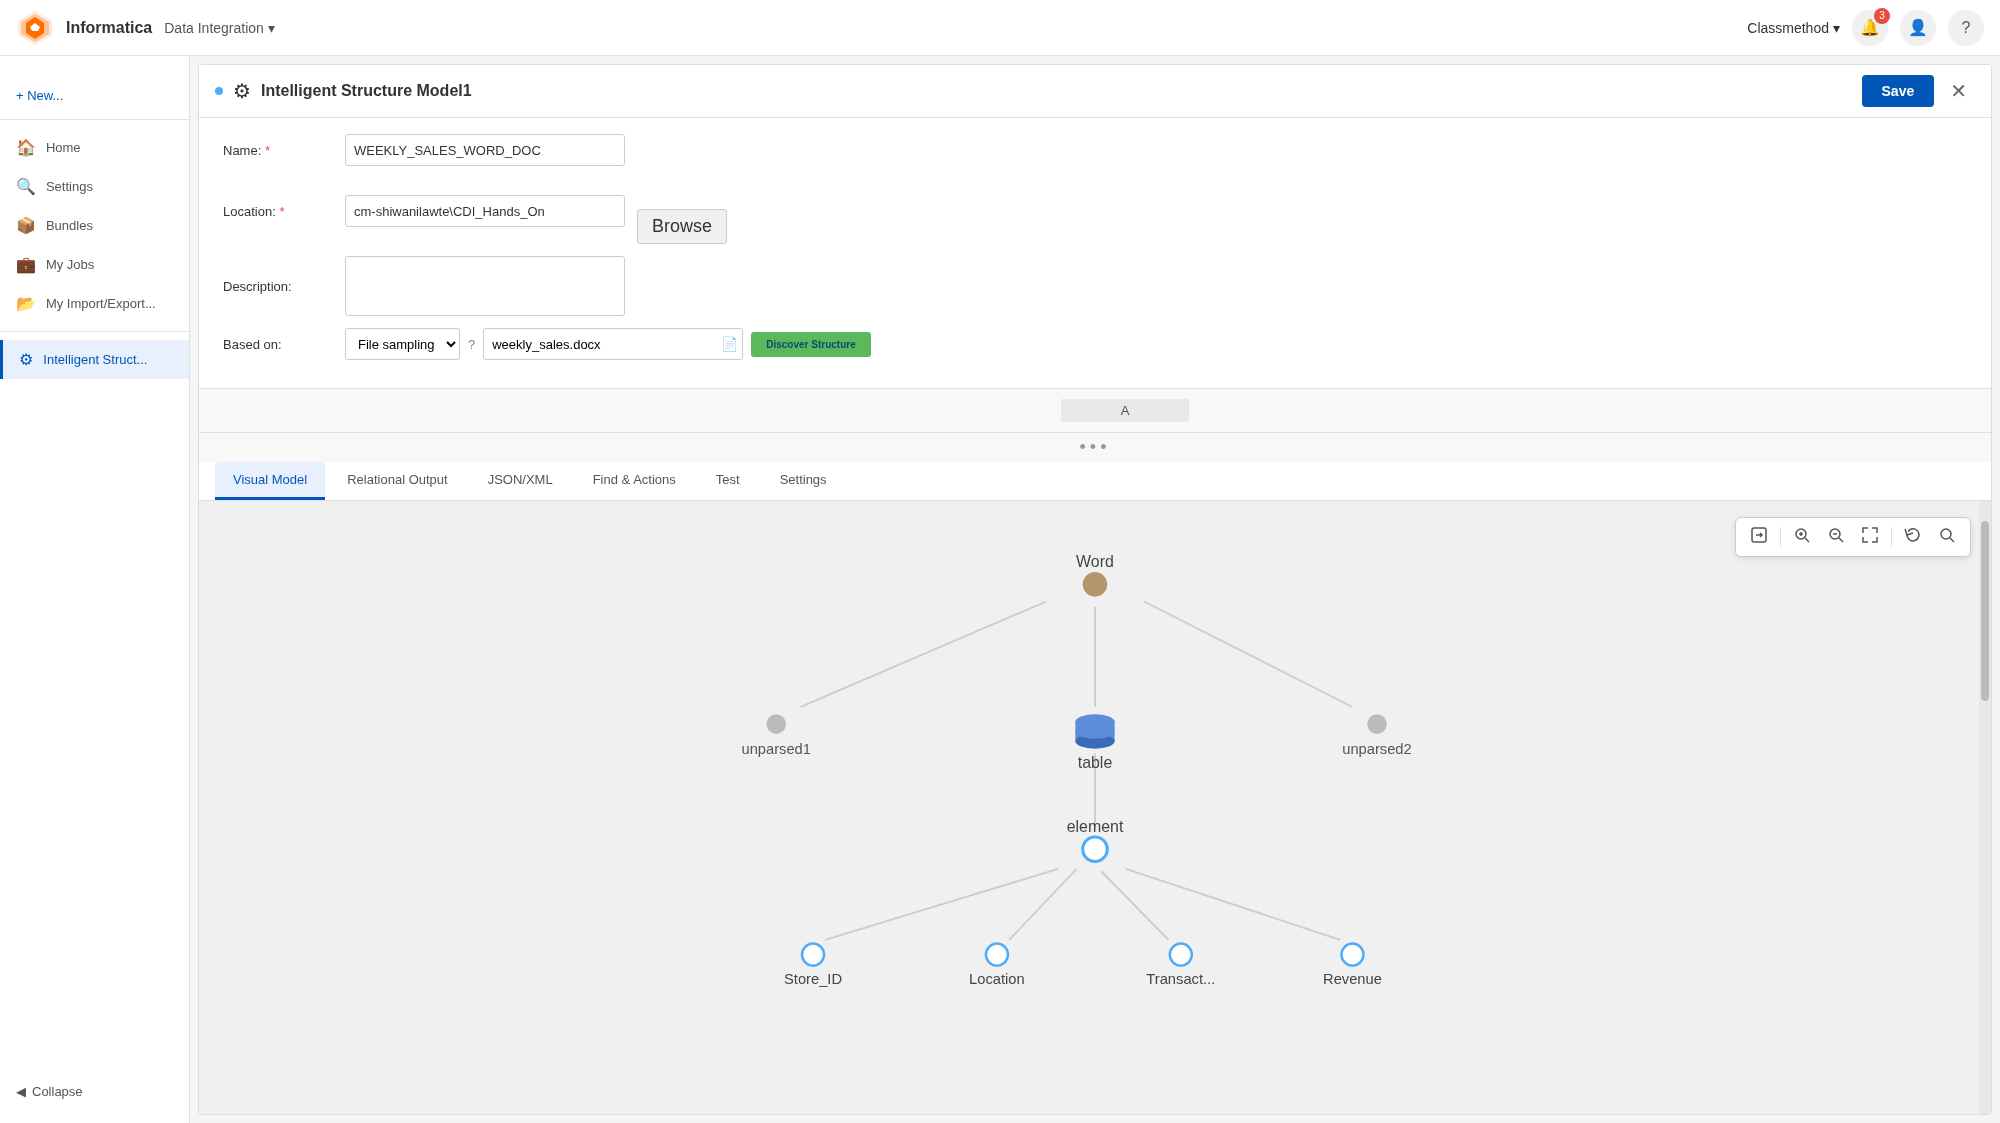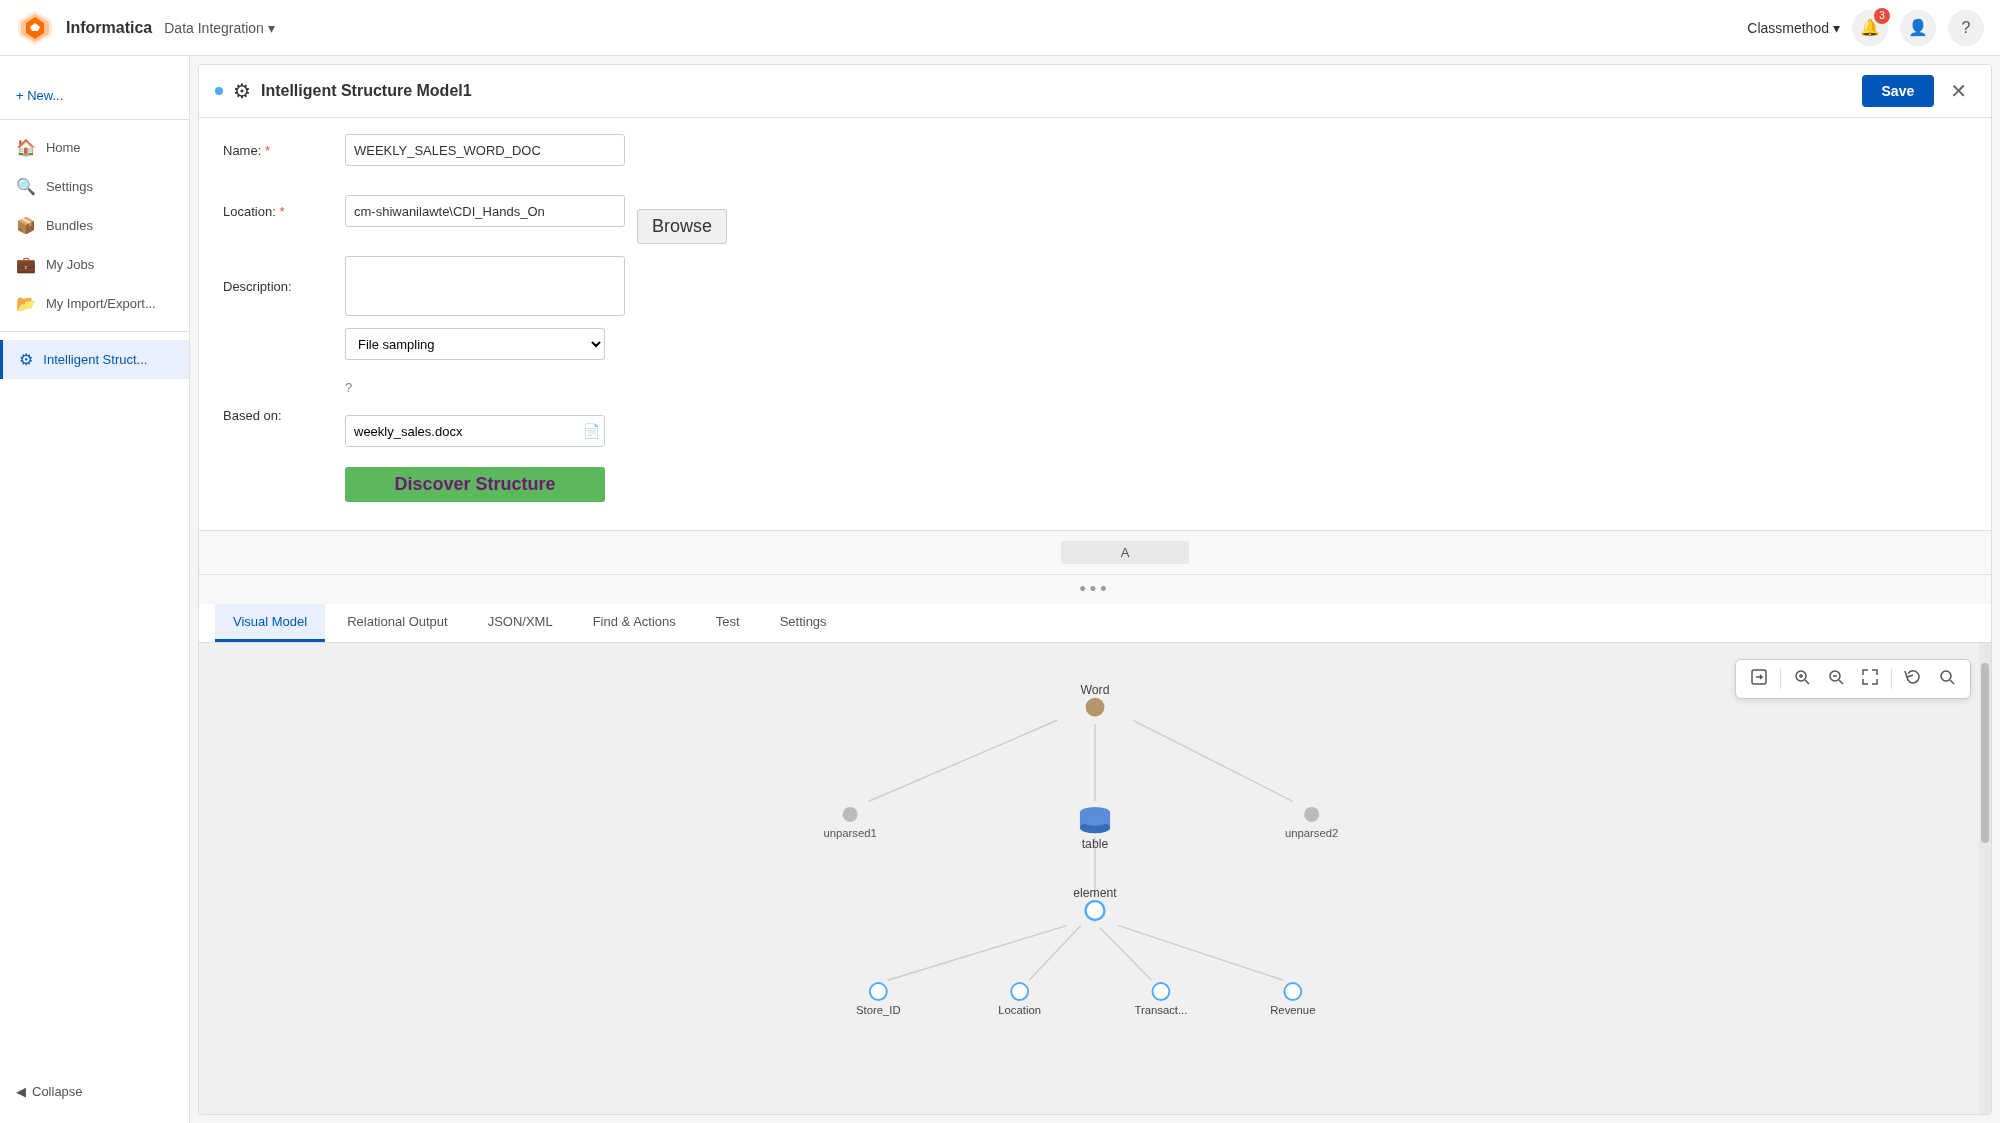--- a/index.html
+++ b/index.html
@@ -103,38 +103,38 @@
       padding: 0 8px; font-size: 13px; color: #333;
     }
     .browse-btn {
       background: #f0f0f0; border: 1px solid #ccc; border-radius: 3px;
       padding: 6px 14px; font-size: 18px; cursor: pointer; color: #333; margin-top: 31px;
     }
     .form-textarea {
       width: 280px; height: 60px; border: 1px solid #ccc; border-radius: 3px;
       padding: 6px 8px; font-size: 13px; resize: none;
     }
-    .based-on-row { display: flex; gap: 20px; flex-wrap: wrap; flex-direction: column; }
+    .based-on-row { display: flex; align-items: center; gap: 8px; flex-wrap: wrap; }
     .based-on-select {
       height: 32px; border: 1px solid #ccc; border-radius: 3px;
       padding: 0 8px; font-size: 13px; background: #fff;
     }
     .help-icon { color: #888; cursor: pointer; font-size: 13px; }
     .file-input-wrapper { position: relative; display: flex; align-items: center; }
     .file-input {
       width: 260px; height: 32px; border: 1px solid #ccc; border-radius: 3px;
       padding: 0 8px; font-size: 13px;
     }
     .file-icon-btn {
       position: absolute; right: 4px; background: none; border: none;
       cursor: pointer; color: #666; font-size: 14px;
     }
     .discover-btn {
-      background: #5cb85c; color: #701a75; border: none; border-radius: 3px;
-      padding: 7px 2px; font-size: 18px; font-weight: 600; cursor: pointer;
+      background: #5cb85c; color: #0c4a6e; border: none; border-radius: 3px;
+      padding: 7px 15px; font-size: 10px; font-weight: 600; cursor: pointer;
     }
 
     
     .sep-row {
       display: flex; align-items: center; padding: 4px 24px;
       background: #f8f8f8; border-bottom: 1px solid #e0e0e0;
     }
     .col-header {
       flex: 1; text-align: center; font-size: 13px; color: #555; font-weight: 500;
       padding: 6px 0;

